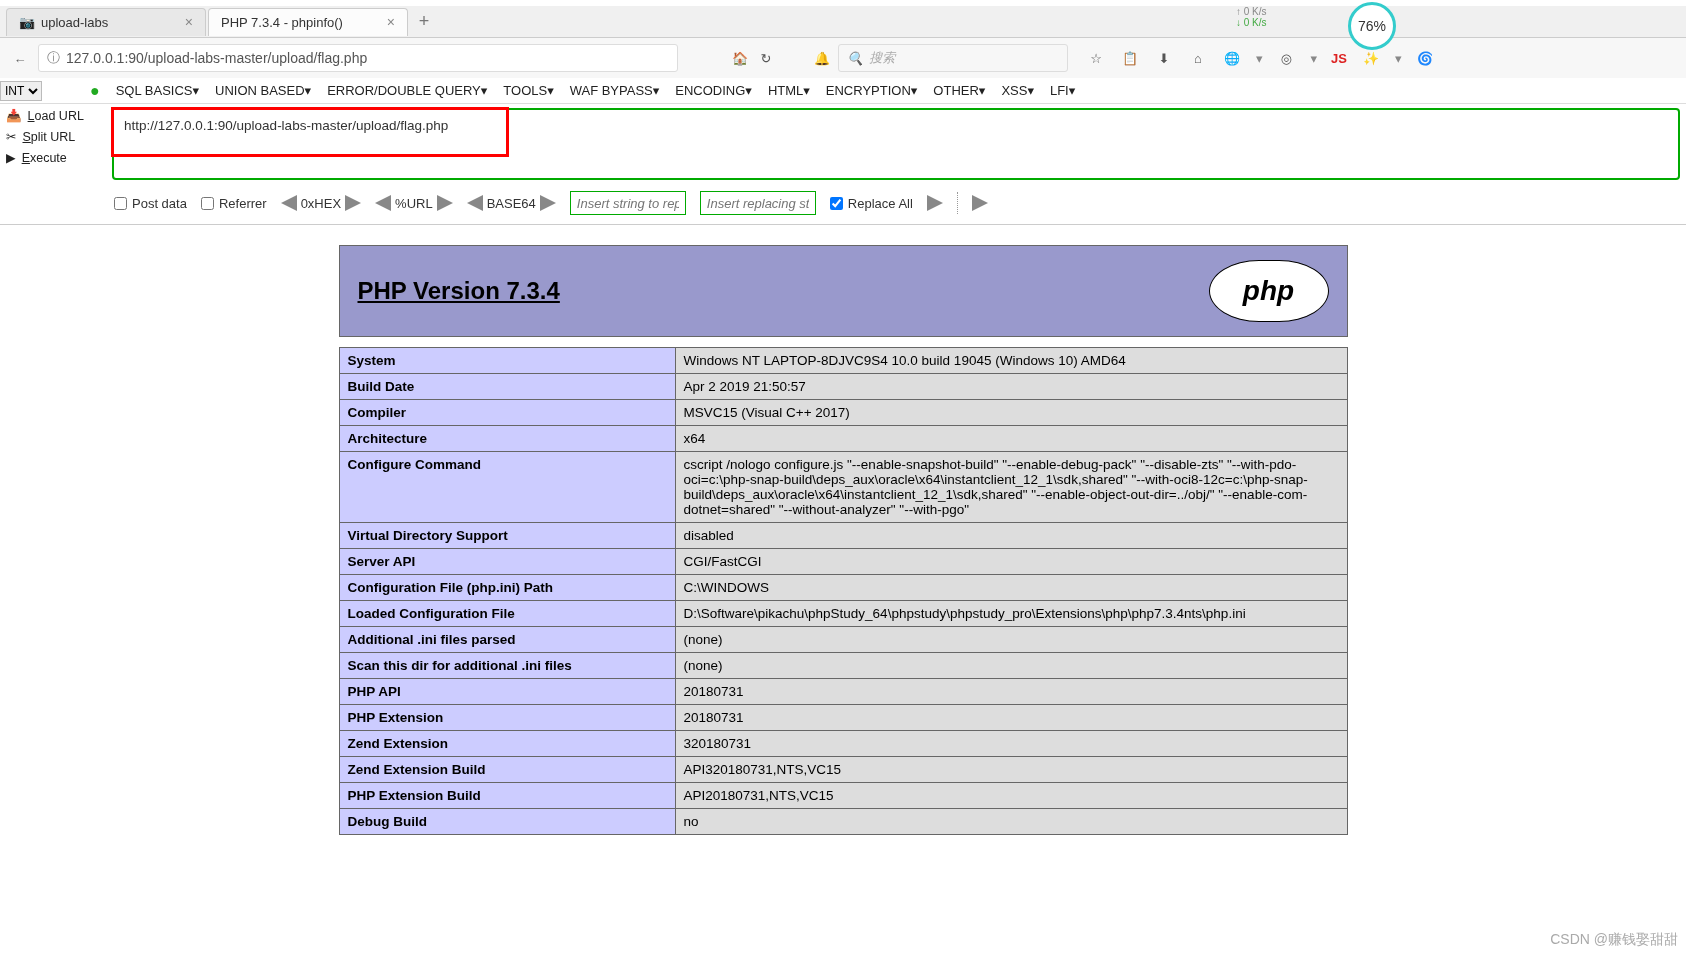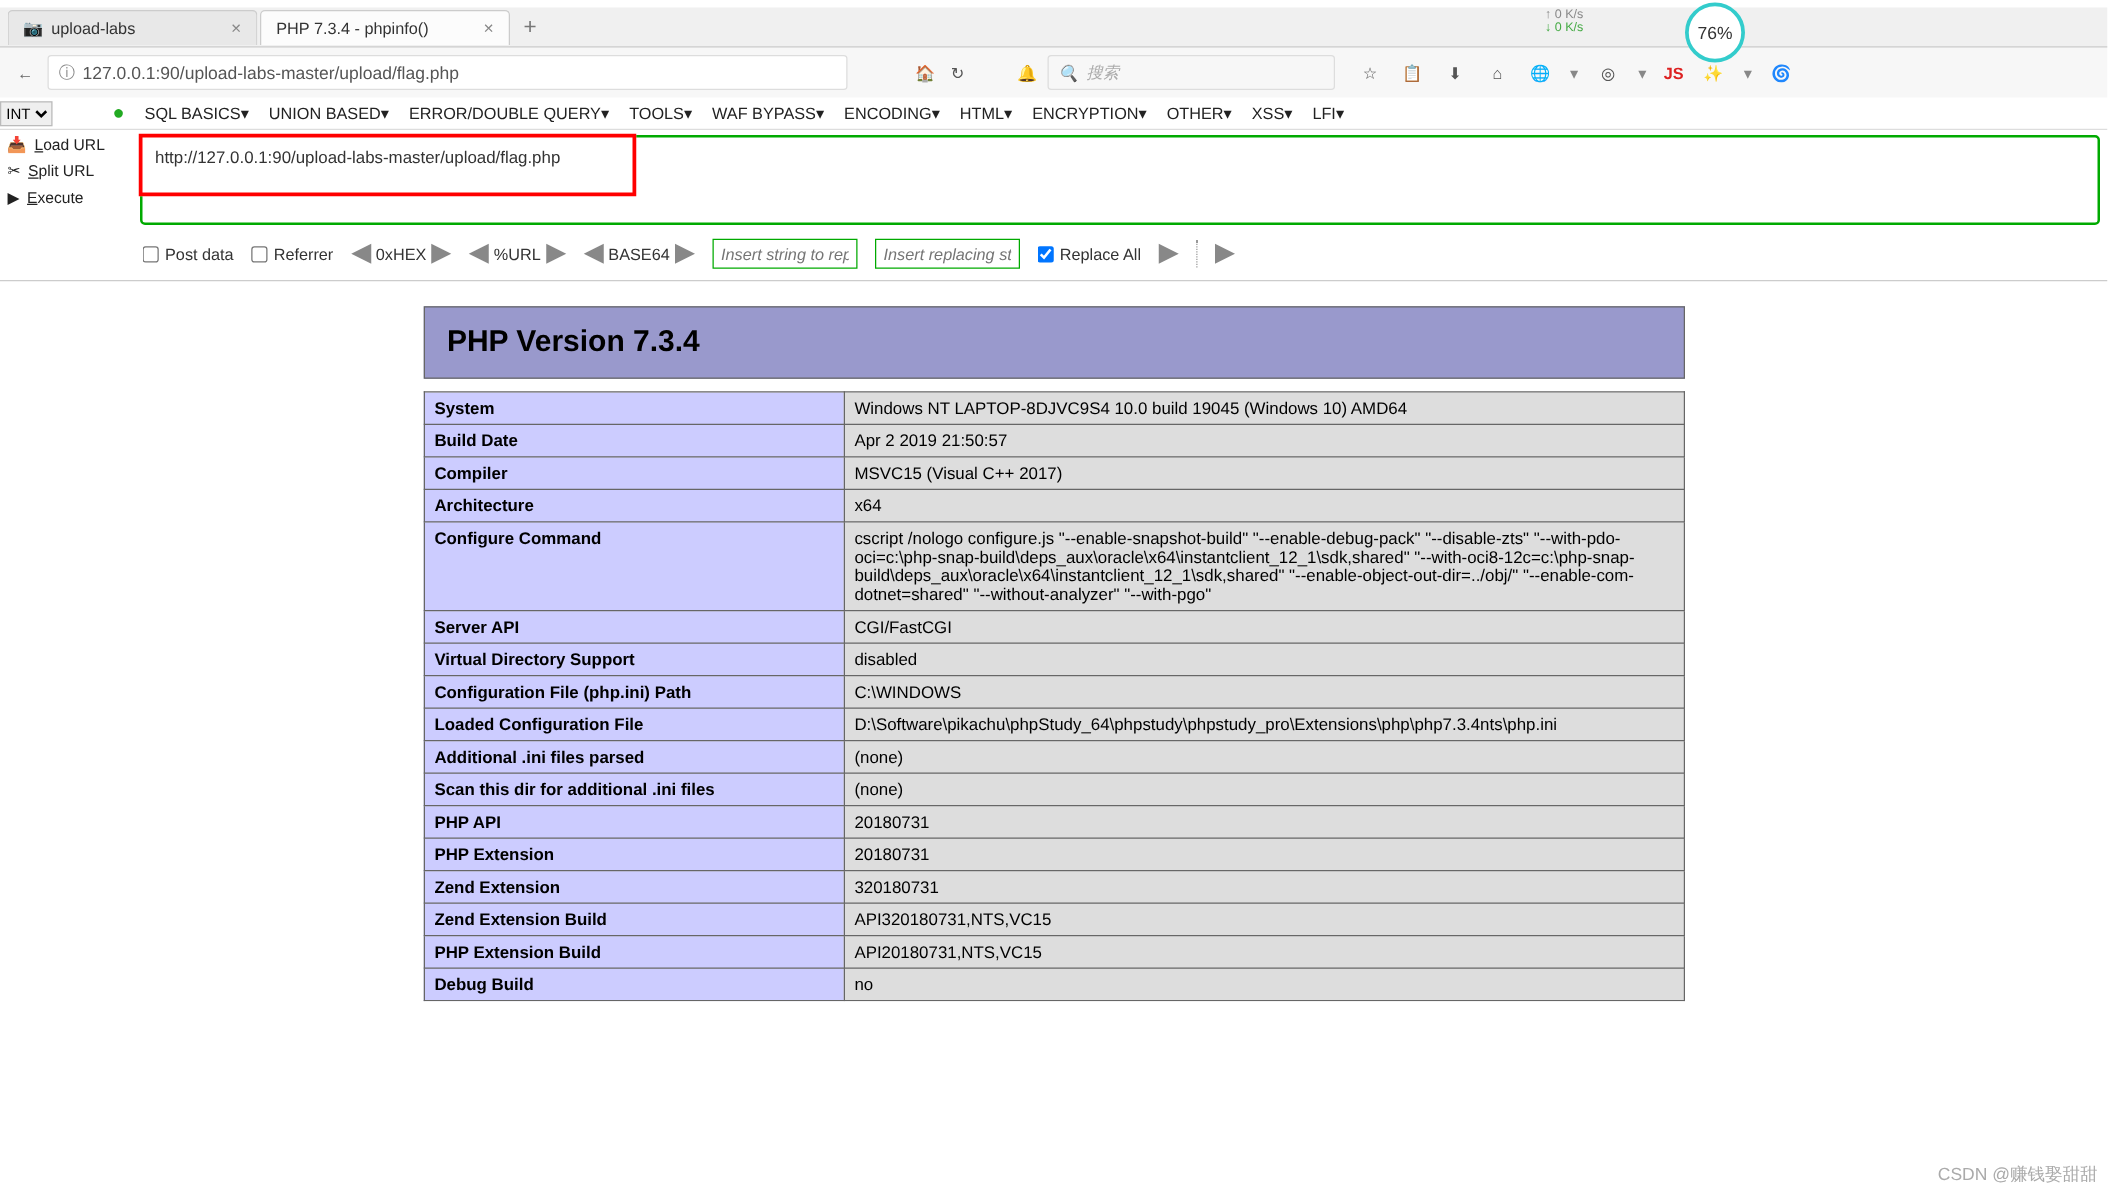--- a/index.html
+++ b/index.html
@@ -33,21 +33,21 @@
 .hackbar-opts { display:flex; align-items:center; gap:14px; padding:6px 8px 8px 114px; height:40px; }
 .hb-check { display:flex; align-items:center; gap:5px; }
 .hb-arrow-btn { display:flex; align-items:center; gap:4px; cursor:pointer; }
 .hb-arrow { width:0; height:0; }
 .hb-arrow.left { border-top:8px solid transparent; border-bottom:8px solid transparent; border-right:16px solid #888; }
 .hb-arrow.right { border-top:8px solid transparent; border-bottom:8px solid transparent; border-left:16px solid #888; }
 .hb-input { border:1px solid #0a0; height:24px; padding:0 6px; font-style:italic; color:#888; font-size:13px; width:116px; }
 .content { display:flex; justify-content:center; padding:20px 0 0 0; }
 .phpinfo { width:1009px; }
 .php-header { background:#99c; display:flex; align-items:center; justify-content:space-between; padding:14px 18px; border:1px solid #666; }
-.php-header h1 { font-size:24px; font-weight:bold; color:#000; }
+.php-header h1 { font-size:24px; font-weight:bold; color:#000;text-decoration:underline; }
 .php-logo { width:120px; height:62px; background:#fff; border:1px solid #000; border-radius:50%/60%; display:flex; align-items:center; justify-content:center; font-weight:bold; font-style:italic; font-size:28px; color:#000; font-family:Georgia,serif; }
 .phpinfo table { width:100%; border-collapse:collapse; margin-top:10px; }
 .phpinfo td { border:1px solid #666; padding:5px 8px; font-size:13.5px; vertical-align:top; }
 .phpinfo td.e { background:#ccf; font-weight:bold; width:336px; color:#000; }
 .phpinfo td.v { background:#ddd; color:#000; }
 .watermark { position:fixed; right:8px; bottom:6px; font-size:14px; color:#aaa; }
 .speed-widget { position:absolute; top:0; right:340px; width:110px; height:24px; display:flex; gap:6px; font-size:10px; color:#888; }
 .speed-ring { position:absolute; top:-4px; right:290px; width:48px; height:48px; border:3px solid #3cc; border-radius:50%; display:flex; align-items:center; justify-content:center; font-size:14px; background:#fff; }
 </style>
 </head>
@@ -186,20 +186,23 @@
     <div class="hb-arrow-btn">
         <span class="hb-arrow right"></span>
       </div>
   </div>
 </div>
 
 <div class="content">
   <div class="phpinfo">
     <div class="php-header">
       <h1>PHP Version 7.3.4</h1>
+      <div class="php-logo">
+          <span>php</span>
+        </div>
     </div>
     <table>
       <tbody id="phpinfo-rows">
           <tr>
             <td class="e">System</td>
             <td class="v">Windows NT LAPTOP-8DJVC9S4 10.0 build 19045 (Windows 10) AMD64</td>
           </tr>
           <tr>
             <td class="e">Build Date</td>
             <td class="v">Apr 2 2019 21:50:57</td>
@@ -210,28 +213,28 @@
           </tr>
           <tr>
             <td class="e">Architecture</td>
             <td class="v">x64</td>
           </tr>
           <tr>
             <td class="e">Configure Command</td>
             <td class="v">cscript /nologo configure.js "--enable-snapshot-build" "--enable-debug-pack" "--disable-zts" "--with-pdo-oci=c:\php-snap-build\deps_aux\oracle\x64\instantclient_12_1\sdk,shared" "--with-oci8-12c=c:\php-snap-build\deps_aux\oracle\x64\instantclient_12_1\sdk,shared" "--enable-object-out-dir=../obj/" "--enable-com-dotnet=shared" "--without-analyzer" "--with-pgo"</td>
           </tr>
           <tr>
+            <td class="e">Virtual Directory Support</td>
+            <td class="v">disabled</td>
+          </tr>
+          <tr>
             <td class="e">Server API</td>
             <td class="v">CGI/FastCGI</td>
           </tr>
           <tr>
-            <td class="e">Virtual Directory Support</td>
-            <td class="v">disabled</td>
-          </tr>
-          <tr>
             <td class="e">Configuration File (php.ini) Path</td>
             <td class="v">C:\WINDOWS</td>
           </tr>
           <tr>
             <td class="e">Loaded Configuration File</td>
             <td class="v">D:\Software\pikachu\phpStudy_64\phpstudy\phpstudy_pro\Extensions\php\php7.3.4nts\php.ini</td>
           </tr>
           <tr>
             <td class="e">Additional .ini files parsed</td>
             <td class="v">(none)</td>

